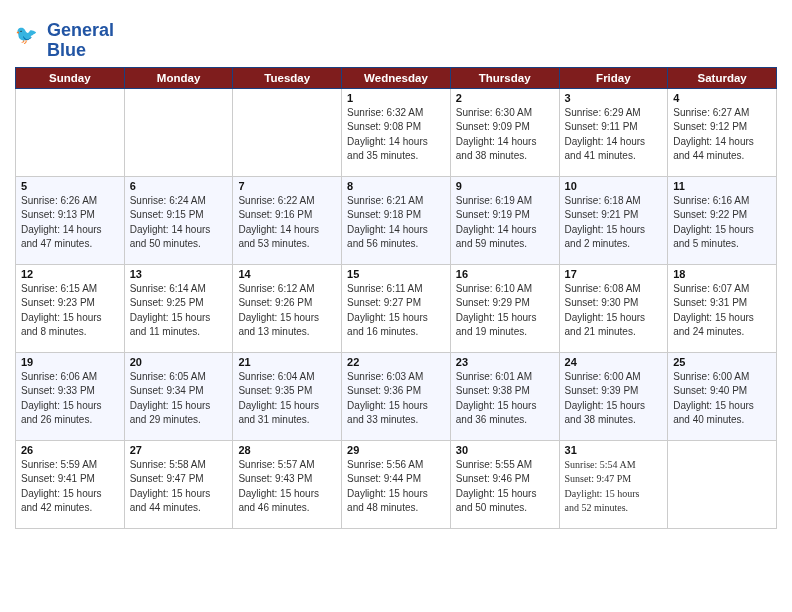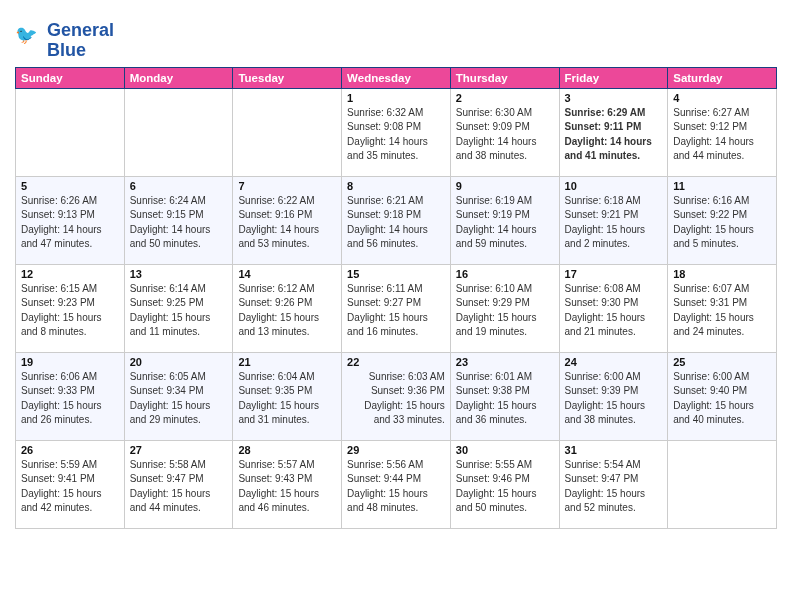--- a/index.html
+++ b/index.html
@@ -52,26 +52,26 @@
     .location {
       font-size: 14px;
       color: #333;
     }
     .calendar {
       width: 100%;
       border-collapse: collapse;
       table-layout: fixed;
     }
     .calendar th {
-      background-color: #ec4899;
+      background-color: #7f1d1d;
       color: #fff;
       font-size: 11.5px;
       font-weight: bold;
       padding: 4px 5px;
-      text-align: left;
+      text-align: center;
       border: 1px solid #1a3f80;
     }
     .calendar td {
       border: 1px solid #ccc;
       vertical-align: top;
       padding: 3px 5px;
       font-size: 9.5px;
       color: #222;
       height: 88px;
       background: #fff;
@@ -142,21 +142,21 @@
           </td>
           <td>
             <span class="day-number">2</span>
             <div class="day-info" style="white-space: pre-line;">Sunrise: 6:30 AM
 Sunset: 9:09 PM
 Daylight: 14 hours
 and 38 minutes.</div>
           </td>
           <td>
             <span class="day-number">3</span>
-            <div class="day-info" style="white-space: pre-line; font-weight: bold;">Sunrise: 6:29 AM
+            <div class="day-info" style="white-space: pre-line;">Sunrise: 6:29 AM
 Sunset: 9:11 PM
 Daylight: 14 hours
 and 41 minutes.</div>
           </td>
           <td>
             <span class="day-number">4</span>
             <div class="day-info" style="white-space: pre-line;">Sunrise: 6:27 AM
 Sunset: 9:12 PM
 Daylight: 14 hours
 and 44 minutes.</div>
@@ -281,21 +281,21 @@
           </td>
           <td>
             <span class="day-number">21</span>
             <div class="day-info" style="white-space: pre-line;">Sunrise: 6:04 AM
 Sunset: 9:35 PM
 Daylight: 15 hours
 and 31 minutes.</div>
           </td>
           <td>
             <span class="day-number">22</span>
-            <div class="day-info" style="white-space: pre-line; text-align: right;">Sunrise: 6:03 AM
+            <div class="day-info" style="white-space: pre-line;">Sunrise: 6:03 AM
 Sunset: 9:36 PM
 Daylight: 15 hours
 and 33 minutes.</div>
           </td>
           <td>
             <span class="day-number">23</span>
             <div class="day-info" style="white-space: pre-line;">Sunrise: 6:01 AM
 Sunset: 9:38 PM
 Daylight: 15 hours
 and 36 minutes.</div>
@@ -346,21 +346,21 @@
           </td>
           <td>
             <span class="day-number">30</span>
             <div class="day-info" style="white-space: pre-line;">Sunrise: 5:55 AM
 Sunset: 9:46 PM
 Daylight: 15 hours
 and 50 minutes.</div>
           </td>
           <td>
             <span class="day-number">31</span>
-            <div class="day-info" style="white-space: pre-line;">Sunrise: 5:54 AM
+            <div class="day-info" style="white-space: pre-line; font-family: Liberation Serif, serif;">Sunrise: 5:54 AM
 Sunset: 9:47 PM
 Daylight: 15 hours
 and 52 minutes.</div>
           </td>
           <td class="empty-cell"></td>
         </tr>
       </tbody>
   </table>
 </div>
 

